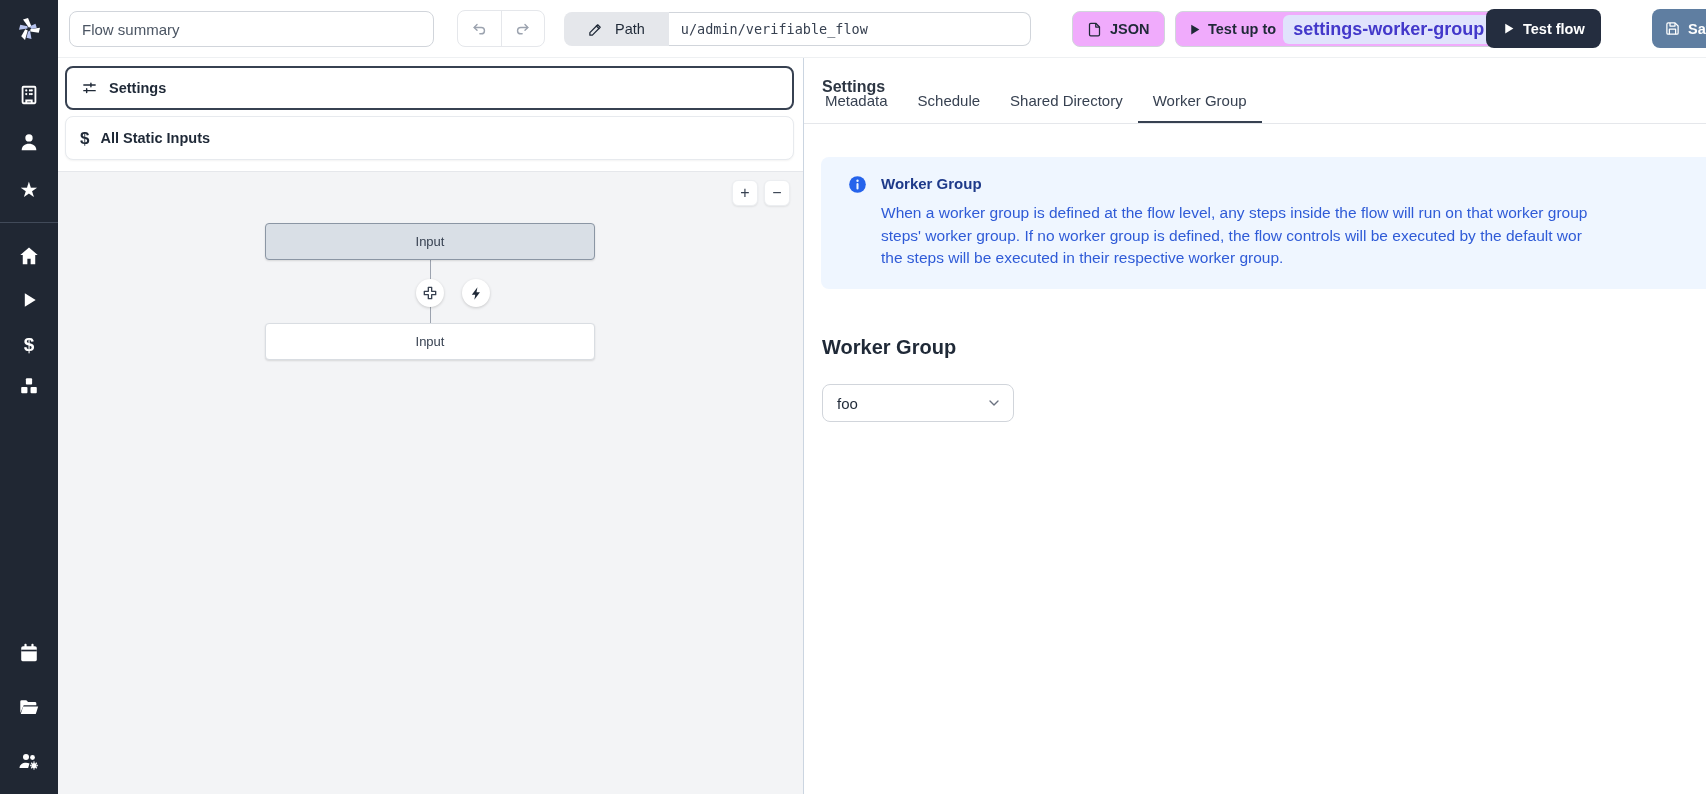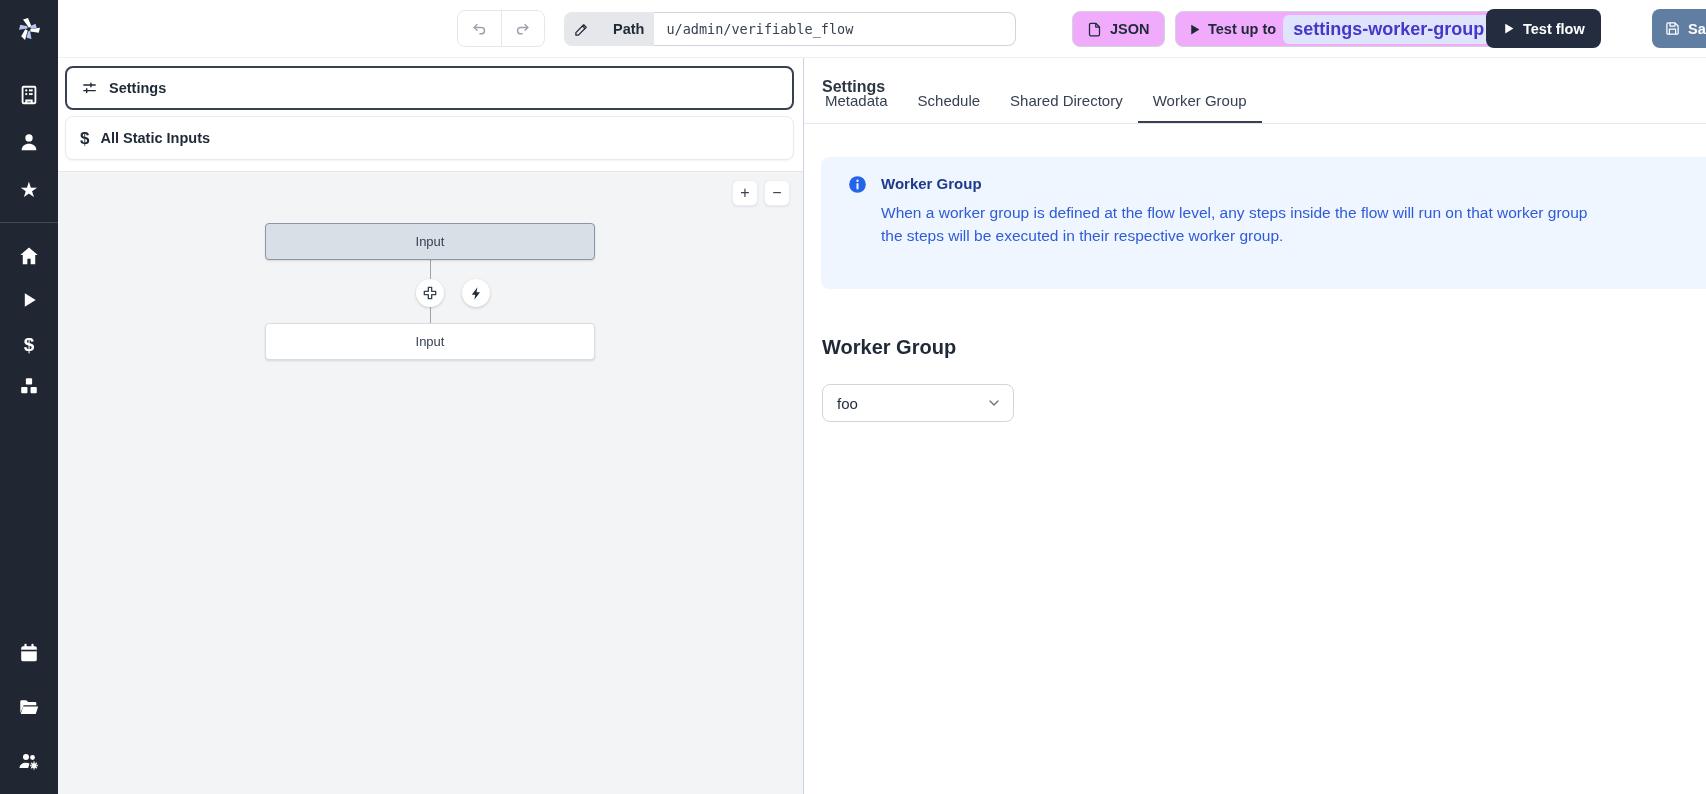--- a/index.html
+++ b/index.html
@@ -16,21 +16,21 @@
   .star-glyph { font-size:21px; color:#fff; line-height:1; }
   .dollar-glyph { font-size:19px; font-weight:700; color:#fff; line-height:1; }
 
   
   .topbar { position:absolute; left:58px; top:0; width:1648px; height:58px; background:#fff; border-bottom:1px solid #eef0f2; z-index:4; }
   .flow-summary { position:absolute; left:11px; top:11px; width:365px; height:36px; border:1px solid #d1d5db; border-radius:8px; padding:0 12px; font-size:15px; color:#4b5563; font-family:"Liberation Sans",sans-serif; background:#fff; outline:none; }
   .undo-redo { position:absolute; left:399px; top:10px; width:88px; height:37px; border:1px solid #e5e7eb; border-radius:8px; background:#fff; display:flex; overflow:hidden; }
   .ur-half { flex:1; display:flex; align-items:center; justify-content:center; cursor:pointer; }
   .ur-half:first-child { border-right:1px solid #e5e7eb; }
   .path-group { position:absolute; left:506px; top:12px; height:34px; display:flex; }
-  .path-label { background:#e5e7eb; border-radius:8px 0 0 8px; display:flex; align-items:center; gap:24px; padding:0 10px; font-weight:700; font-size:14.5px; color:#1f2937; cursor:pointer; }
+  .path-label { background:#e5e7eb; border-radius:8px 0 0 8px; display:flex; align-items:center; gap:12px; padding:0 24px; font-weight:400; font-size:14.5px; color:#1f2937; cursor:pointer; }
   .path-value { width:362px; border:1px solid #d1d5db; border-left:none; border-radius:0 8px 8px 0; display:flex; align-items:center; padding:0 12px; font-family:"DejaVu Sans Mono", monospace; font-size:13.5px; color:#374151; background:#fff; }
   .btn { display:inline-flex; align-items:center; gap:8px; border-radius:8px; font-weight:700; cursor:pointer; }
   .btn-outline { border:1px solid #d1d5db; background:#f0abfc; color:#1f2937; font-size:14.5px; }
   .json-btn { position:absolute; left:1014px; top:11px; height:36px; padding:0 14px; }
   .testupto-btn { position:absolute; left:1117px; top:11px; height:36px; padding:0 12px;gap:7px; }
   .badge { background:#e0e3fc; color:#4338ca; font-weight:600; font-size:18px; padding:4px 10px; border-radius:6px; white-space:nowrap; }
   .testflow-btn { position:absolute; left:1428px; top:9px; height:39px; padding:0 16px; background:#242d3f; color:#fff; font-size:14.5px; }
   .savedraft-btn { position:absolute; left:1594px; top:9px; height:39px; width:140px; padding:0 13px; background:#5f7ea1; color:#fff; font-size:14.5px; }
 
   
@@ -149,20 +149,21 @@
         <circle cx="9" cy="8" r="3"></circle>
         <path d="M2.5 19c0-3.3 2.9-5.3 6.5-5.3 1.3 0 2.5.3 3.5.8l-1.4 4.5z"></path>
         <circle cx="15.5" cy="8.5" r="2.4"></circle>
         <circle cx="17" cy="16.5" r="2.6"></circle>
         <path d="M17 12.6v1.2M17 19.2v1.2M13.2 16.5h1.2M19.6 16.5h1.2M14.3 13.8l.9.9M18.8 18.3l.9.9M19.7 13.8l-.9.9M15.2 18.3l-.9.9" stroke="#fff" stroke-width="1.4"></path>
       </svg>
     </div>
   </nav>
 
   <header class="topbar">
+    <input class="flow-summary" value="Flow summary" style="">
 
     <div class="undo-redo">
       <div class="ur-half">
         <svg width="17" height="17" viewBox="0 0 24 24" fill="none" stroke="#9ca3af" stroke-width="2" stroke-linecap="round" stroke-linejoin="round">
           <path d="M4.5 10.5h10a4.5 4.5 0 0 1 0 9h-2"></path>
             <path d="M8.5 6.5l-4 4 4 4"></path>
         </svg>
       </div>
       <div class="ur-half">
         <svg width="17" height="17" viewBox="0 0 24 24" fill="none" stroke="#9ca3af" stroke-width="2" stroke-linecap="round" stroke-linejoin="round">
@@ -274,20 +275,21 @@
         <svg width="19" height="19" viewBox="0 0 24 24">
           <circle cx="12" cy="12" r="10.5" fill="#2563eb"></circle>
           <circle cx="12" cy="7.2" r="1.5" fill="#eff6ff"></circle>
           <rect x="10.7" y="10.2" width="2.6" height="8" rx="1.3" fill="#eff6ff"></rect>
         </svg>
       </div>
       <div>
         <p class="info-title">Worker Group</p>
         <div class="info-lines">
           <div class="info-line">When a worker group is defined at the flow level, any steps inside the flow will run on that worker group</div>
+          <div class="info-line">steps' worker group. If no worker group is defined, the flow controls will be executed by the default wor</div>
           <div class="info-line">the steps will be executed in their respective worker group.</div>
         </div>
       </div>
     </div>
 
     <h2 class="wg-title">Worker Group</h2>
 
     <div class="wg-select">
       <span>foo</span>
       <svg width="16" height="16" viewBox="0 0 24 24" fill="none" stroke="#6b7280" stroke-width="2" stroke-linecap="round" stroke-linejoin="round">

